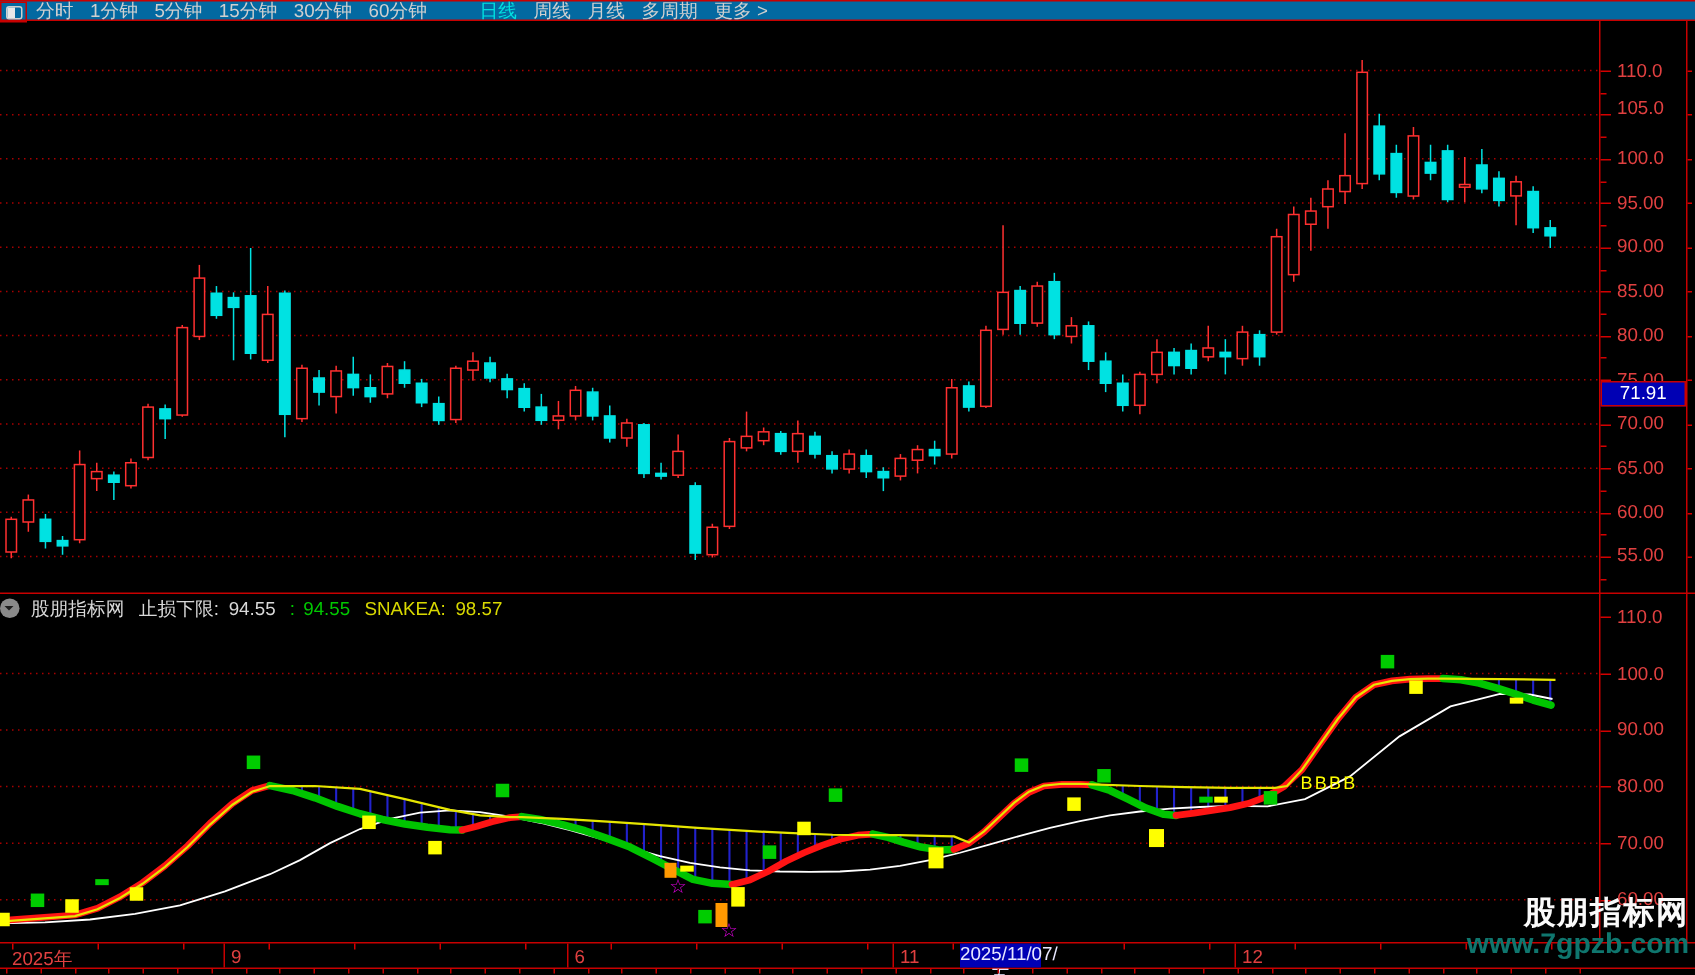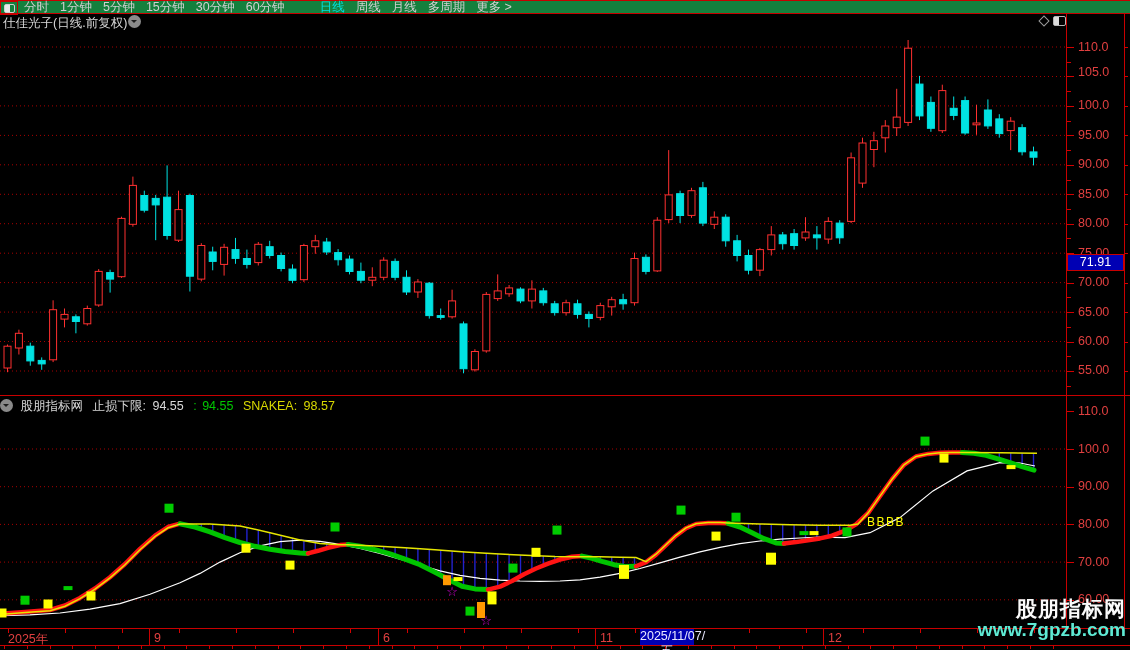--- a/index.html
+++ b/index.html
@@ -2,21 +2,21 @@
 <html><head>
 <meta charset="utf-8">
 <style>
   * { box-sizing: border-box; margin: 0; padding: 0; }
   html,body { width:1130px; height:650px; background:#000; overflow:hidden;
     font-family:"Liberation Sans","DejaVu Sans",sans-serif; }
   #app { position:relative; width:1130px; height:650px; background:#000; }
 
   
   .topbar { position:absolute; left:0; top:0; width:1130px; height:14px;
-    border-top:1px solid #c80000; border-bottom:1px solid #c80000; background:#15803d; }
+    border-top:1px solid #c80000; border-bottom:1px solid #c80000; background:#0369a1; }
   .winbox { position:absolute; left:0; top:0; width:18px; height:14px;
     border:1px solid #c80000; display:flex; align-items:center; justify-content:center; }
   .split-icon { width:11px; height:9px; border:1px solid #cfcfcf; border-radius:2px; position:relative; }
   .split-icon:before { content:""; position:absolute; left:0; top:0; width:5px; height:7px; background:#e8e8e8; }
   .periods { position:absolute; left:24px; top:0; height:12px; display:flex; gap:11px; align-items:center; }
   .period { font-size:12.5px; color:#cfcfcf; line-height:12px; white-space:nowrap; cursor:default; }
   .period.active { color:#00e0e0;margin-left:24px; }
   .rbtns { position:absolute; left:796px; top:0; width:330px; height:12px; display:flex; }
   .rbtn { flex:1; border-left:1px solid #c80000; color:#d6d6d6; font-size:12.5px;
     display:flex; align-items:center; justify-content:center; white-space:nowrap; }
@@ -56,21 +56,21 @@
   .xsep { position:absolute; top:0; width:1px; height:16px; background:#c80000; }
   .wtick { position:absolute; top:0; width:1px; height:4px; background:#d40000; }
   .datebox { position:absolute; top:0; height:16px; background:#0000b4; color:#e8e8ff;
     font-size:12.5px; text-align:center; line-height:15px; }
   .bstrip { position:absolute; left:0; top:646px; width:1130px; height:4px; }
   .btick { position:absolute; top:0; width:1px; height:3px; background:#c80000; }
 
   
   .wmark { position:absolute; right:4px; top:598px; text-align:right; line-height:1.05; }
   .wmark .w1 { font-size:21px; font-weight:bold; color:#fafafa; letter-spacing:1px; }
-  .wmark .w2 { font-size:19px; font-weight:bold; color:#5eead4; }
+  .wmark .w2 { font-size:19px; font-weight:bold; color:#0f766e; }
 </style>
 </head>
 <body>
 
 <div id="app">
 
   <div class="topbar">
     <div class="winbox">
       <span class="split-icon"></span>
     </div>
@@ -82,26 +82,20 @@
         <span class="period">30分钟</span>
         <span class="period">60分钟</span>
         <span class="period active">日线</span>
         <span class="period">周线</span>
         <span class="period">月线</span>
         <span class="period">多周期</span>
         <span class="period">更多 &gt;</span>
       </div>
   </div>
 
-  <div class="row2">
-    <span class="symtitle">仕佳光子(日线.前复权)</span>
-    <span class="chev" style="left:128px; top:1px;"></span>
-    <span class="diamond" style="left:1040px; top:3px;"></span>
-    <span class="mini-split" style="left:1053px; top:2px;"></span>
-  </div>
 
   <svg class="mainchart" id="mainsvg" width="1066" height="367">
       <line x1="0" y1="19.0" x2="1066" y2="19.0" stroke="#a80000" stroke-width="1" stroke-dasharray="1 3"></line>
       <line x1="0" y1="48.5" x2="1066" y2="48.5" stroke="#a80000" stroke-width="1" stroke-dasharray="1 3"></line>
       <line x1="0" y1="77.9" x2="1066" y2="77.9" stroke="#a80000" stroke-width="1" stroke-dasharray="1 3"></line>
       <line x1="0" y1="107.4" x2="1066" y2="107.4" stroke="#a80000" stroke-width="1" stroke-dasharray="1 3"></line>
       <line x1="0" y1="136.8" x2="1066" y2="136.8" stroke="#a80000" stroke-width="1" stroke-dasharray="1 3"></line>
       <line x1="0" y1="166.3" x2="1066" y2="166.3" stroke="#a80000" stroke-width="1" stroke-dasharray="1 3"></line>
       <line x1="0" y1="195.7" x2="1066" y2="195.7" stroke="#a80000" stroke-width="1" stroke-dasharray="1 3"></line>
       <line x1="0" y1="225.2" x2="1066" y2="225.2" stroke="#a80000" stroke-width="1" stroke-dasharray="1 3"></line>

